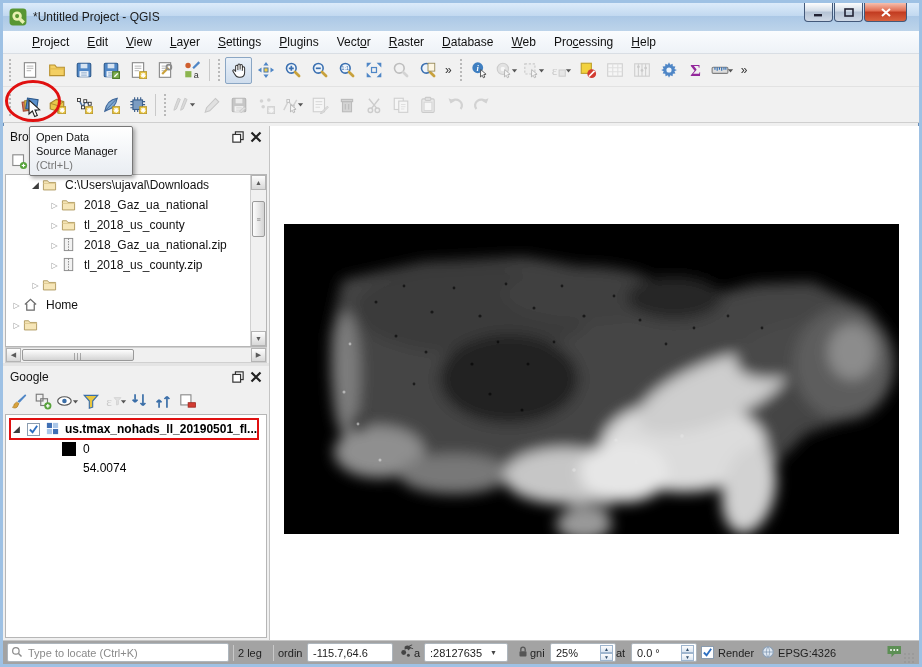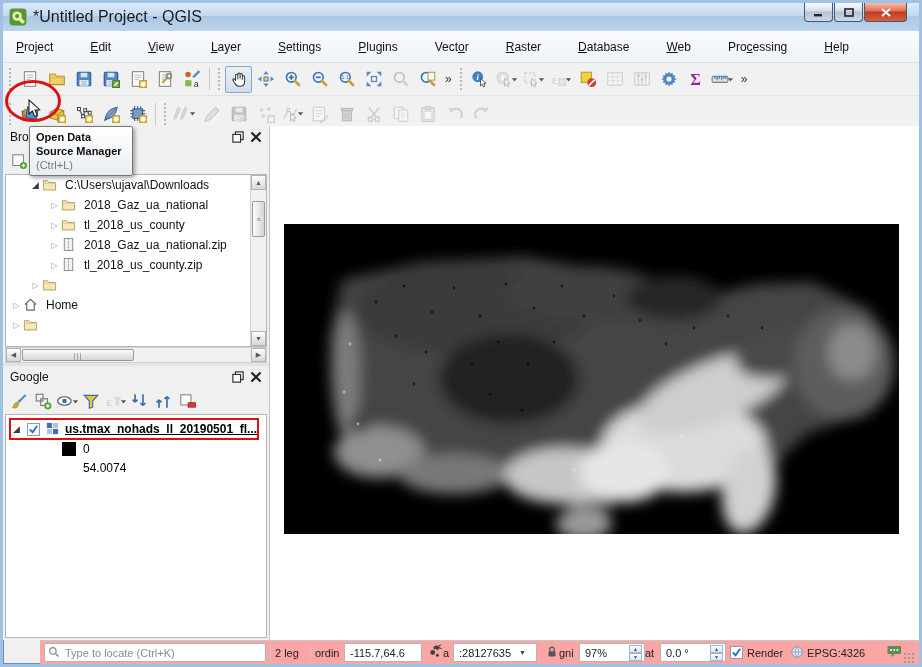--- a/index.html
+++ b/index.html
@@ -1,27 +1,27 @@
 <!DOCTYPE html>
 <html><head>
 <meta charset="utf-8">
 <style>
   html,body{margin:0;padding:0;background:#fff;font-family:"Liberation Sans","DejaVu Sans",sans-serif;}
   *{box-sizing:border-box;}
   .window{position:relative;width:922px;height:667px;border:3px solid #9ec1e4;box-shadow:inset 0 0 0 1px #6a8fb8, 0 0 0 1px #44719e;background:#f0f0f0;overflow:hidden;}
   
   .titlebar{height:28px;background:linear-gradient(#dcebfa,#c2d9f0 45%,#abc8e6 46%,#bdd4ea);display:flex;align-items:center;padding:0 6px;}
   .qgis-logo{width:18px;height:18px;margin-right:6px;flex:0 0 auto;}
-  .title-text{font-size:16px;color:#1c1c1c;flex:1;}
+  .title-text{font-size:12px;color:#1c1c1c;flex:1;}
   .winbtns{display:flex;align-self:flex-start;margin-right:6px;}
   .wbtn{width:29px;height:19px;border:1px solid #43597a;border-top:none;border-radius:0 0 4px 4px;background:linear-gradient(#fdfdfd,#d2dce8 45%,#b4c2d4 50%,#cfd9e6);display:flex;align-items:center;justify-content:center;margin-left:1px;color:#1c2a3a;font-size:10px;}
   .wbtn.close{width:43px;background:linear-gradient(#f6bfae,#e06a4f 45%,#c13a20 50%,#d8623f);color:#fff;}
   .wbtn svg{display:block;}
   
-  .menubar{height:32px;background:linear-gradient(#fafcfe,#eef2f7);border-bottom:1px solid #d9dee4;display:flex;align-items:center;padding-left:4px;gap:19px;}
+  .menubar{height:23px;background:linear-gradient(#fafcfe,#eef2f7);border-bottom:1px solid #d9dee4;display:flex;align-items:center;padding-left:20px;}
   .menu-item{font-size:12px;color:#111;padding:3px 9px;}
   .menu-item u{text-decoration:underline;}
   
   .toolbar{display:flex;align-items:center;background:#f1f1f1;padding:2px 2px;}
   .tb1{height:33px;border-bottom:1px solid #e2e2e2;}
   .tb2{height:36px;border-bottom:1px solid #cfcfcf;}
   .tbtn{position:relative;width:27px;height:27px;display:flex;align-items:center;justify-content:center;border:1px solid transparent;border-radius:2px;flex:0 0 auto;}
   .tbtn.active{background:linear-gradient(#e9f0f8,#cfdded);border:1px solid #8aa6c4;}
   .tbtn.grayed .ticon{filter:grayscale(1) opacity(.38);}
   .ticon{width:18px;height:18px;display:block;}
@@ -55,45 +55,45 @@
   .sbtn{height:15px;display:flex;align-items:center;justify-content:center;font-size:7px;color:#5a5a5a;background:linear-gradient(#fdfdfd,#d8d8d8);border:1px solid #b4b4b4;}
   .sbtn.down{position:absolute;bottom:0;left:0;right:0;}
   .vthumb{position:absolute;left:1px;right:1px;top:26px;height:36px;background:linear-gradient(90deg,#fdfdfd,#d4d4d4);border:1px solid #9a9a9a;border-radius:2px;display:flex;align-items:center;justify-content:center;font-size:7px;color:#777;}
   .hscroll{height:16px;margin:0 2px;position:relative;background:#f0f0f0;border:1px solid #d0d0d0;}
   .hbtn{position:absolute;top:0;bottom:0;width:15px;display:flex;align-items:center;justify-content:center;font-size:7px;color:#5a5a5a;background:linear-gradient(#fdfdfd,#d8d8d8);border:1px solid #b4b4b4;}
   .hthumb{position:absolute;top:1px;bottom:1px;left:16px;width:112px;background:linear-gradient(#fdfdfd,#d4d4d4);border:1px solid #9a9a9a;border-radius:2px;display:flex;align-items:center;justify-content:center;font-size:7px;color:#777;letter-spacing:1px;}
   
   .ltree{flex:1;background:#fff;border:1px solid #b6b6b6;margin:0 2px 2px 2px;padding-top:4px;overflow:hidden;}
   .layer-row{height:20px;display:flex;align-items:center;font-size:12px;margin-left:4px;width:248px;outline:2px solid #e01010;outline-offset:-1px;}
   .cb{width:13px;height:13px;border:1px solid #8a9cb0;background:#fff;margin:0 5px 0 4px;display:flex;align-items:center;justify-content:center;flex:0 0 auto;}
-  .layer-name{font-weight:bold;text-decoration:underline;margin-left:4px;white-space:nowrap;overflow:hidden;}
+  .layer-name{font-weight:bold;margin-left:4px;white-space:nowrap;overflow:hidden;}
   .legend-row{height:19px;display:flex;align-items:center;font-size:12px;padding-left:56px;}
   .swatch{width:14px;height:14px;margin-right:7px;flex:0 0 auto;}
   
   .canvas{position:relative;flex:1;background:#fff;overflow:hidden;}
   .raster{position:absolute;left:14px;top:98px;}
   
-  .statusbar{position:absolute;left:0;right:0;bottom:0;height:24px;background:#fca5a5;border-top:1px solid #c6c6c6;display:flex;align-items:center;padding:0 4px;font-size:11px;color:#222;margin-left:37px;}
+  .statusbar{position:absolute;left:0;right:0;bottom:0;height:24px;background:#a3a3a3;border-top:1px solid #c6c6c6;display:flex;align-items:center;padding:0 4px;font-size:11px;color:#222;}
   .loc{position:relative;width:222px;height:19px;flex:0 0 auto;}
   .loc input{width:100%;height:100%;border:1px solid #aeb6bd;border-radius:2px;padding:0 4px 0 20px;font-size:11px;color:#333;font-family:inherit;background:#fff;}
   .loc input::placeholder{color:#8a8a8a;}
   .loc .sic{position:absolute;left:4px;top:3px;}
   .strunc{overflow:hidden;white-space:nowrap;flex:0 0 auto;color:#222;}
   .ssep{width:1px;height:16px;background:#c9c9c9;margin:0 4px;flex:0 0 auto;}
   .sbox{height:19px;border:1px solid #aeb6bd;border-radius:2px;background:#fff;display:flex;align-items:center;padding:0 5px;flex:0 0 auto;white-space:nowrap;}
   .scombo .dd{margin-left:8px;font-size:7px;color:#444;}
   .spin{padding-right:2px;}
   .spinarr{display:flex;flex-direction:column;margin-left:6px;}
   .spinarr b{width:13px;height:8px;border:1px solid #9fb6cf;background:linear-gradient(#fdfdfd,#dbe6f2);display:flex;align-items:center;justify-content:center;font-size:5px;color:#33506e;font-weight:normal;}
   .rchk{display:flex;align-items:center;flex:0 0 auto;margin:0 4px;}
   .statusbar .gap{flex:1;}
   .grip-dots{width:12px;height:12px;align-self:flex-end;background-image:radial-gradient(#9a9a9a 40%,transparent 42%);background-size:4px 4px;background-position:bottom right;flex:0 0 auto;}
   
   .tooltip{position:absolute;left:26px;top:123px;width:104px;z-index:40;background:linear-gradient(#ffffff,#e9edf2);border:1px solid #777;border-radius:2px;box-shadow:2px 2px 4px rgba(0,0,0,.35);padding:3px 6px;font-size:11px;line-height:14px;color:#111;}
-  .tooltip .tt-b{font-weight:bold;}
+  .tooltip .tt-b{font-weight:normal;}
   .tooltip .tt-s{color:#777;}
   .red-circle{position:absolute;left:2px;top:77px;width:56px;height:42px;border:3px solid #e01010;border-radius:50%;z-index:30;pointer-events:none;}
   .cursor{position:absolute;left:25px;top:96px;z-index:45;pointer-events:none;}
   .mini-ic{width:16px;height:16px;}
 </style>
 </head>
 <body>
 
 <div class="window">
 
@@ -863,41 +863,41 @@
       <span class="sic"><svg width="12" height="12" viewBox="0 0 16 16">
             <circle cx="6.5" cy="6.5" r="4.3" fill="none" stroke="#8a8a8a" stroke-width="1.6"></circle>
             <path d="M10 10l4 4" stroke="#8a8a8a" stroke-width="1.8"></path>
           </svg></span>
       <input placeholder="Type to locate (Ctrl+K)" style="">
     </span>
     <span class="ssep"></span>
     <span class="strunc" style="width:31px">2 leg</span>
     <span class="ssep"></span>
     <span class="strunc" style="width:29px">ordin</span>
-    <span class="sbox" style="width:78px">-115.7,64.6</span>
+    <span class="sbox" style="width:86px">-115.7,64.6</span>
     <span style="width:6px"></span>
     <span><svg width="15" height="15" viewBox="0 0 16 16">
           <path d="M6 3c2-2 5-2 7 1l-3 3c-1-2-2-2-4-1z" fill="#444"></path>
           <circle cx="5" cy="9" r="2.6" fill="#444"></circle>
           <circle cx="10" cy="12" r="1.6" fill="#444"></circle>
           <path d="M11 2l3-1M12 4l3 1" stroke="#444"></path>
         </svg></span>
     <span class="strunc" style="width:10px">a</span>
     <span class="sbox scombo" style="width:84px">
         <span>:28127635</span>
         <span class="dd">▼</span>
       </span>
     <span style="width:8px"></span>
     <span><svg width="14" height="14" viewBox="0 0 16 16">
           <rect x="4" y="7" width="8" height="6" rx="1" fill="#555"></rect>
           <path d="M5.5 7V5a2.5 2.5 0 0 1 5 0v2" fill="none" stroke="#555" stroke-width="1.5"></path>
         </svg></span>
     <span class="strunc" style="width:20px">gni</span>
     <span class="sbox spin" style="width:66px">
-        <span style="flex:1">97%</span>
+        <span style="flex:1">25%</span>
         <span class="spinarr">
           <b>▲</b>
           <b>▼</b>
         </span>
       </span>
     <span class="strunc" style="width:15px">at</span>
     <span class="sbox spin" style="width:66px">
         <span style="flex:1">0.0 °</span>
         <span class="spinarr">
           <b>▲</b>

